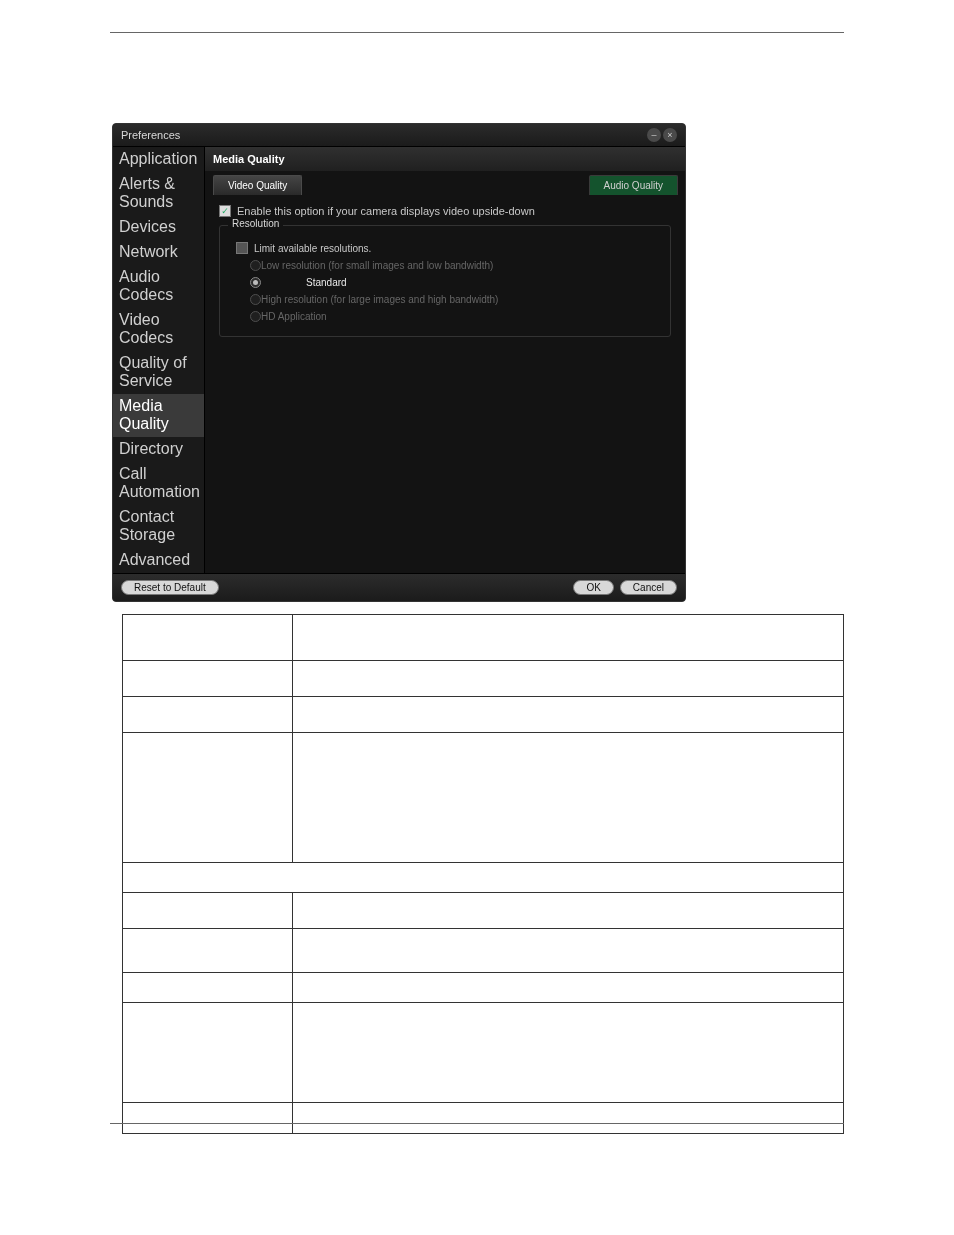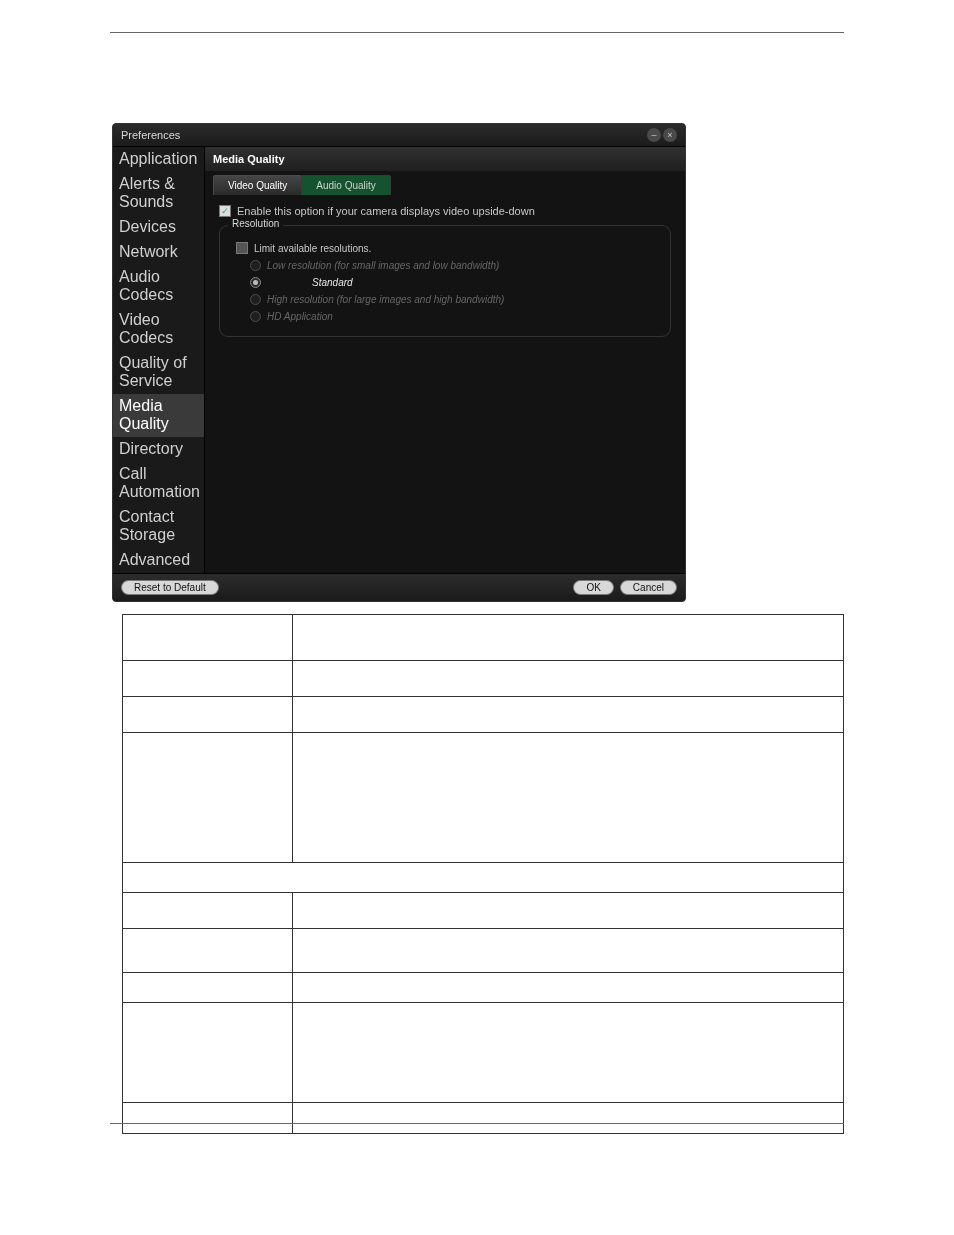--- a/index.html
+++ b/index.html
@@ -71,20 +71,21 @@
     font-weight: bold;
     font-size: 11px;
     padding: 6px 8px 6px 8px;
     background: linear-gradient(#303030,#202020);
   }
   .tabs {
     display:flex;
     padding: 4px 8px 0 8px;
     gap: 0;
     background:#131313;
+    justify-content:space-between;
   }
   .tab {
     padding: 4px 14px;
     background: #14532d;
     color: #cfcfcf;
     border: 1px solid #3a3a3a;
     border-bottom: none;
     font-size:10px;
     margin-right:-1px;
     border-radius: 2px 2px 0 0;
@@ -95,34 +96,34 @@
     border-color:#4a4a4a;
   }
   .panel-body { padding: 10px 14px; }
   .row { display:flex; align-items:flex-start; gap:6px; margin-bottom:8px; }
   .checkbox {
     width:12px;height:12px;border:1px solid #777;background:#ddd;display:flex;align-items:center;justify-content:center;font-size:9px;color:#2a6;
   }
   .checkbox.unchecked { background:#555; color:transparent;}
   .fieldset {
     border: 1px solid #333;
-    border-radius: 9px;
+    border-radius: 3px;
     padding: 10px 12px 14px 12px;
     position: relative;
     margin-top:8px;
   }
   .legend {
     position: absolute;
     top: -8px; left: 8px;
     background: #131313;
     padding: 0 4px;
     color: #d8d8d8;
     font-size:10px;
   }
-  .radio-row { display:flex; align-items:center; gap:6px; margin: 6px 0 0 18px; font-size:10px;font-style:italic;}
+  .radio-row { display:flex; align-items:center; margin: 6px 0 0 18px; font-size:10px;}
   .radio {
     width:11px;height:11px;border-radius:50%;border:1px solid #888;display:flex;align-items:center;justify-content:center;background:#2c2c2c;
   }
   .radio .dot { width:5px;height:5px;border-radius:50%;background:#bbb; }
   .radio.disabled { opacity:.5;}
   .radio-row.disabled { color:#666; }
   .sub-row { margin-left:4px; display:flex; align-items:center; gap:6px; font-size:10px; margin-top:6px;}
   .footer {
     display:flex;
     align-items:flex-end;

